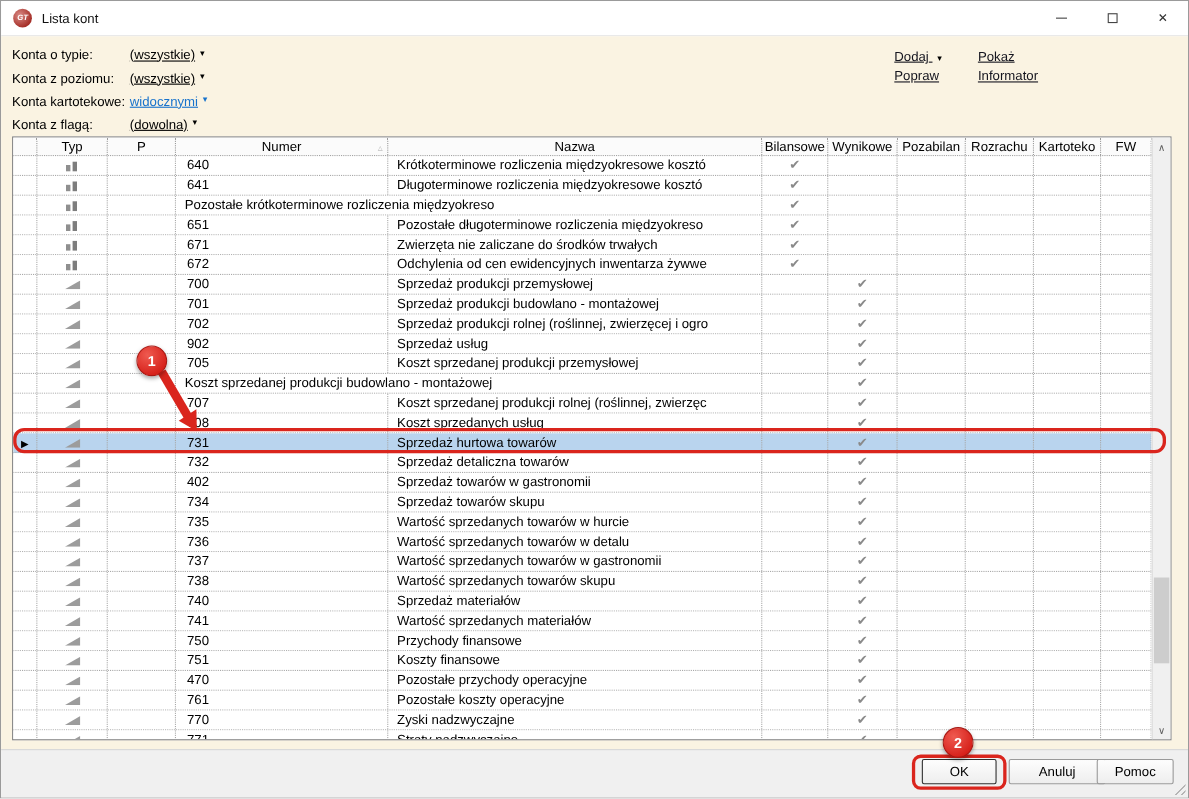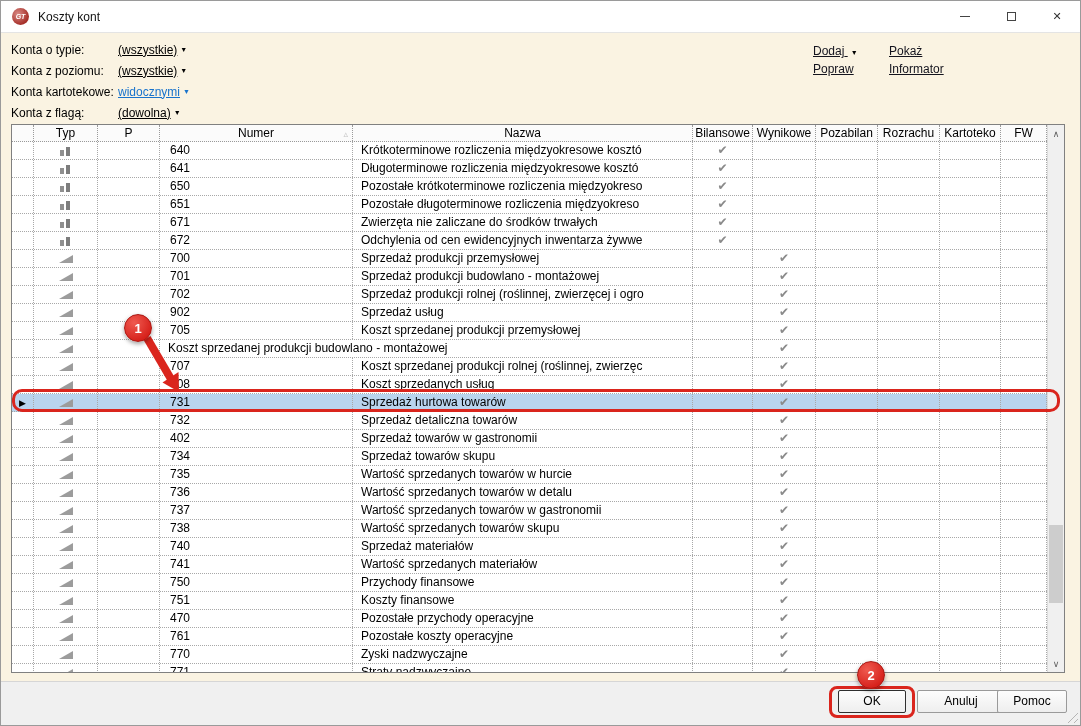--- a/index.html
+++ b/index.html
@@ -91,21 +91,21 @@
   .ann-c2 { left:856px; top:660px; }
   .ann-arrow-svg { position:absolute; left:0; top:0; z-index:50; pointer-events:none; }
 </style>
 </head>
 <body>
 
 <div class="window">
 
   <div class="titlebar">
     <div class="app-icon">GT</div>
-    <div class="title-text">Koszty kont</div>
+    <div class="title-text">Lista kont</div>
     <div class="win-controls">
       <div class="win-btn">
           <span class="min-glyph"></span>
         </div>
       <div class="win-btn">
           <span class="max-glyph"></span>
         </div>
       <div class="win-btn">
           <span>✕</span>
         </div>
@@ -198,21 +198,20 @@
   </div>
             <div class="trow">
     <div class="cell c-sel" style="width: 22px;"></div>
     <div class="cell c-typ" style="width: 64px;">
                 <svg width="13" height="10" viewBox="0 0 13 10">
                   <rect x="1" y="4" width="4" height="6" fill="#8f8f8f"></rect>
                   <rect x="7" y="1" width="4" height="9" fill="#7d7d7d"></rect>
                 </svg>
               </div>
     <div class="cell" style="width: 62px;"></div>
-    <div class="cell c-num" style="width: 193px;">650</div>
     <div class="cell c-name flexcell">Pozostałe krótkoterminowe rozliczenia międzyokreso</div>
     <div class="cell c-check" style="width: 60px;">✔</div>
     <div class="cell c-check" style="width: 63px;"></div>
     <div class="cell c-check" style="width: 62px;"></div>
     <div class="cell c-check" style="width: 62px;"></div>
     <div class="cell c-check" style="width: 61px;"></div>
     <div class="cell c-check" style="width: 46px;"></div>
   </div>
             <div class="trow">
     <div class="cell c-sel" style="width: 22px;"></div>

